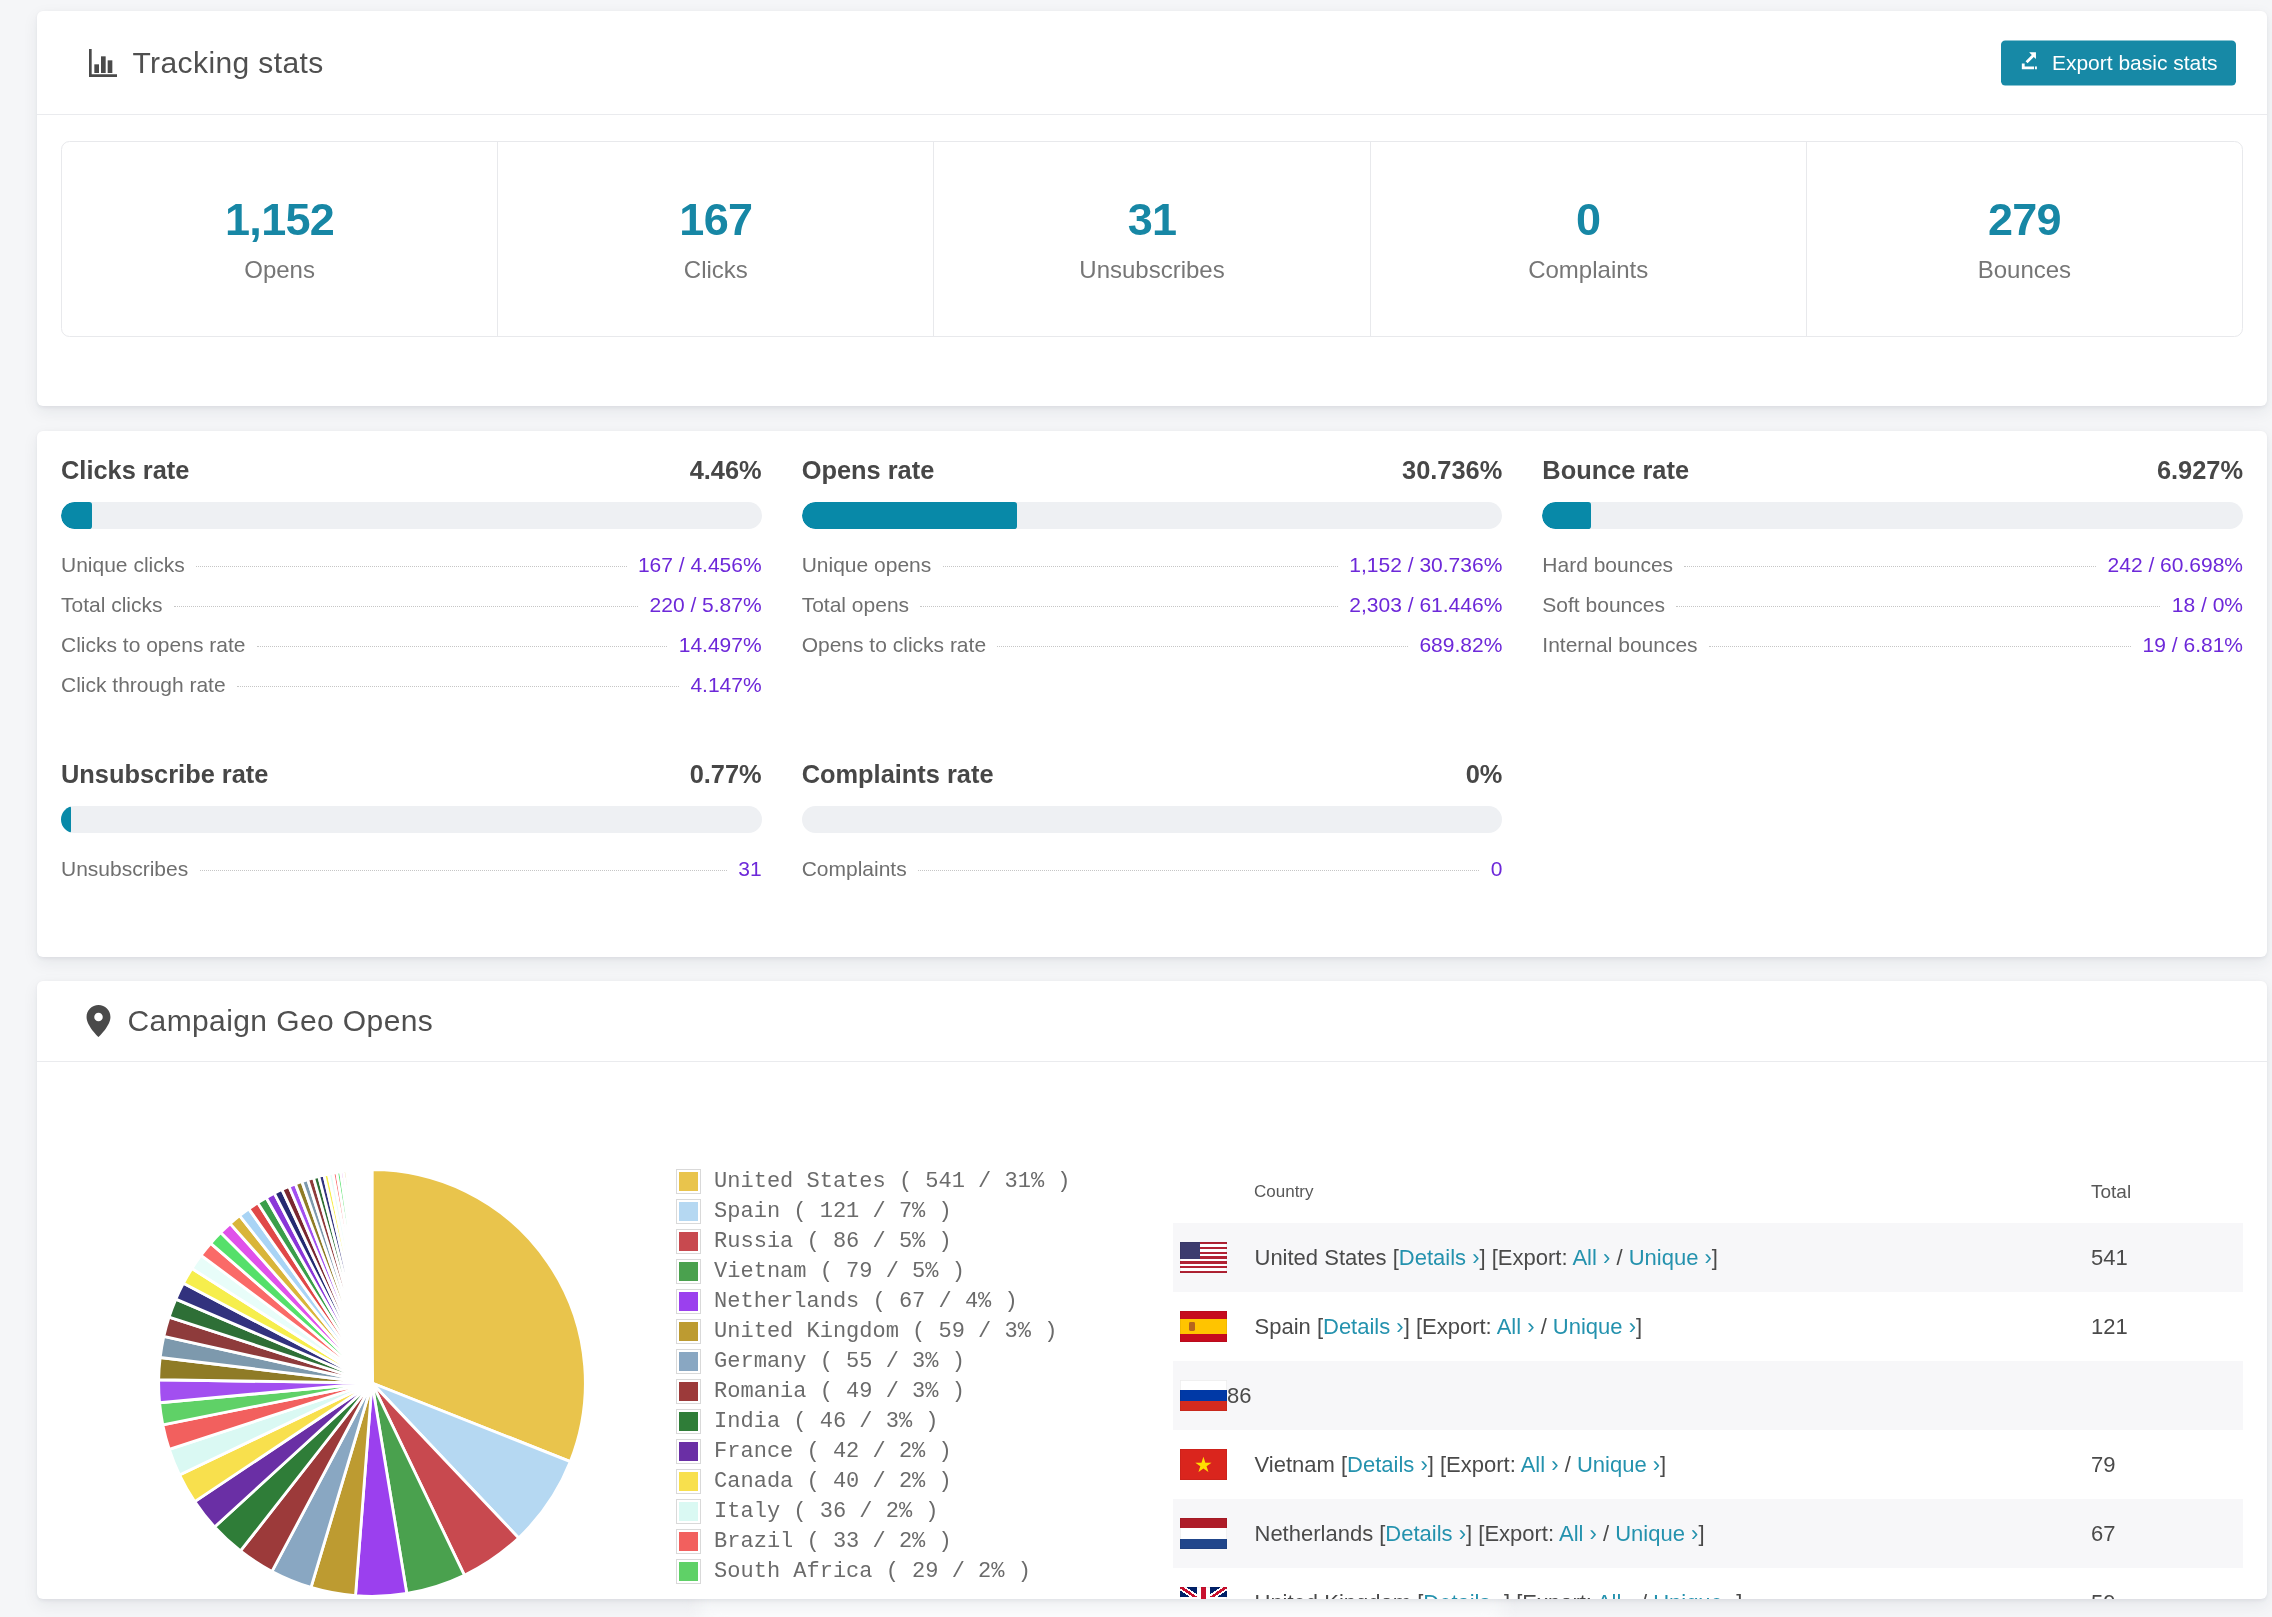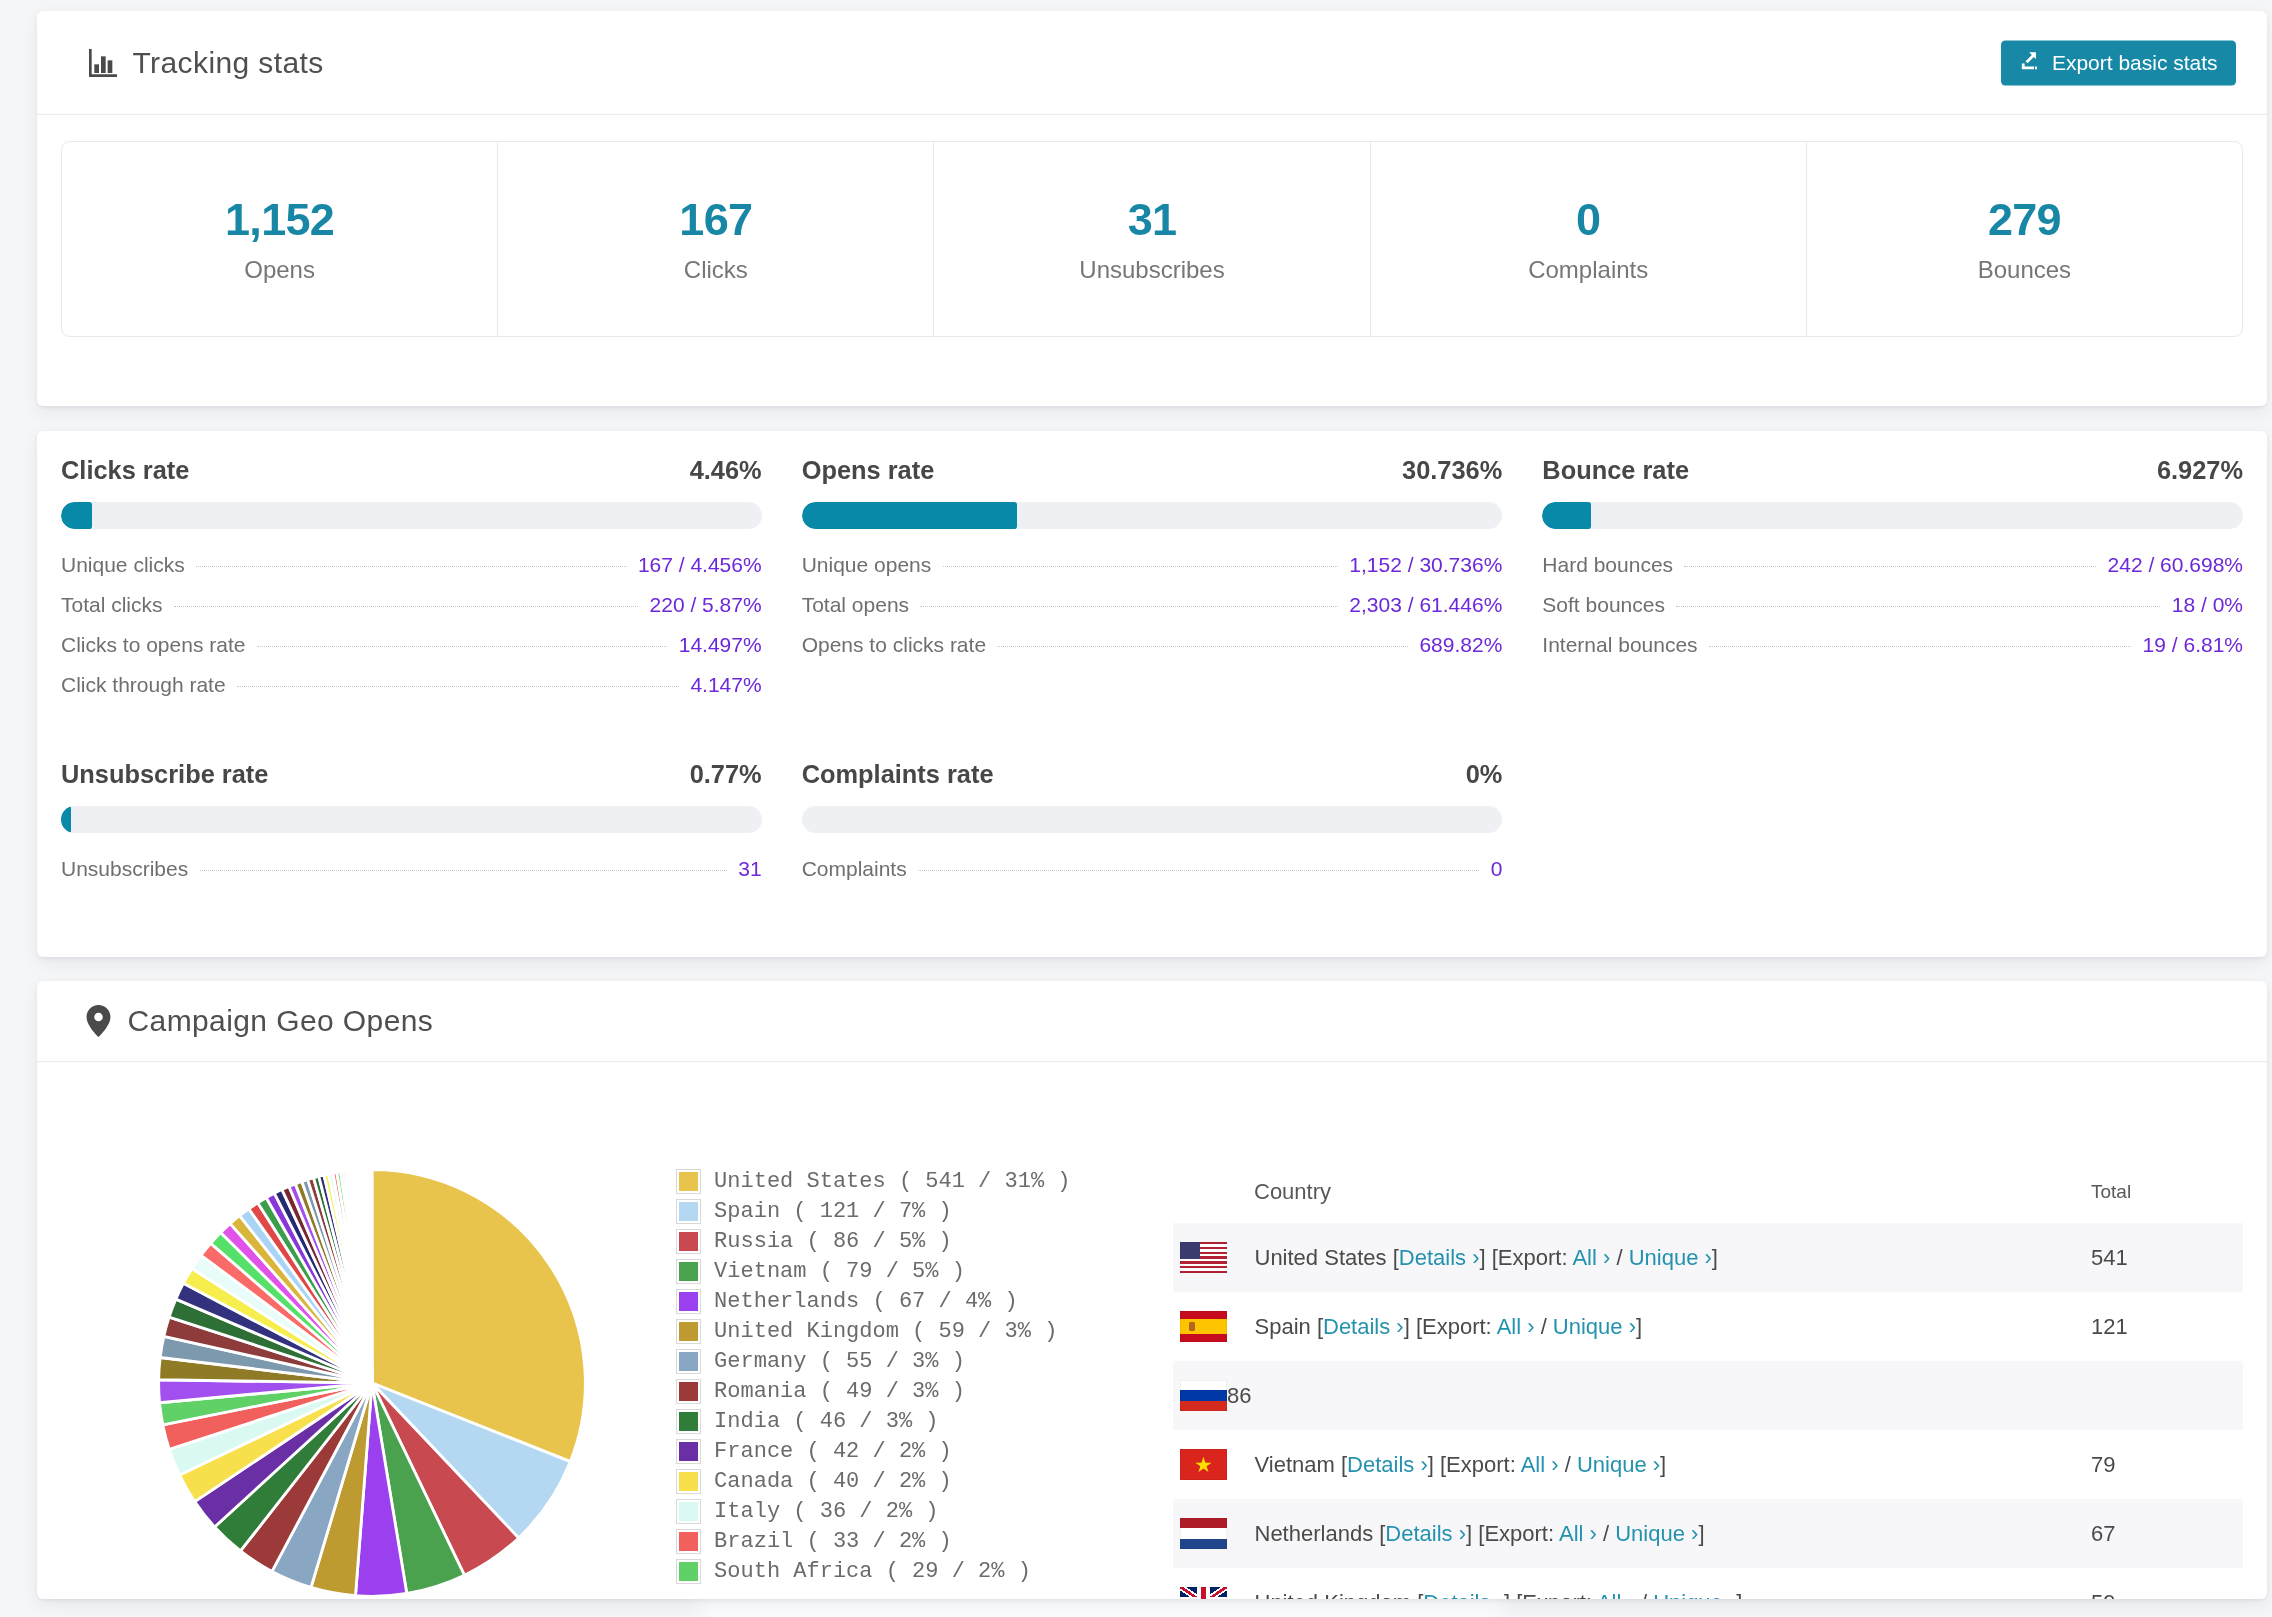--- a/index.html
+++ b/index.html
@@ -68,21 +68,21 @@
   #pie-box { position:absolute; left:116px; top:102px; }
   #legend { position:absolute; left:639px; top:107px; }
   .legend-item { display:flex; align-items:flex-start; height:30px;font-family:Liberation Mono, monospace; }
   .legend-swatch {
     width:25.4px; height:25.4px; border:1.4px solid #d9d9d9; padding:2.1px;
     background-clip:content-box !important; margin-right:12.7px; flex:none;
   }
   .legend-label { font-size:22px; color:#6b6b6b; white-space:nowrap; }
   #geo-table { position:absolute; left:1136px; top:99px; width:1070px; }
   .geo-thead { display:flex; align-items:center; height:62px; }
-  .geo-th-country { font-size:22px; color:#585858; margin-left:81px; flex:1; }
+  .geo-th-country { font-size:17px; color:#585858; margin-left:81px; flex:1; }
   .geo-th-total { font-size:19px; color:#585858; width:152px; }
   .geo-row { display:flex; align-items:center; height:69px; padding-left:7px; }
   .geo-row.striped { background:#f7f7f9; }
   .geo-row-text { flex:1; font-size:22px; color:#4a4a4a; margin-left:27.5px; white-space:nowrap; }
   .geo-row-text a { color:#2492ae; text-decoration:none; cursor:pointer; }
   .geo-total { width:152px; font-size:22px; color:#4a4a4a; }
   
   .flag { width:47px; height:31px; position:relative; overflow:hidden; flex:none;
           box-shadow:0 0 0 0.7px rgba(0,0,0,.08) inset; }
   .flag-us { background:

